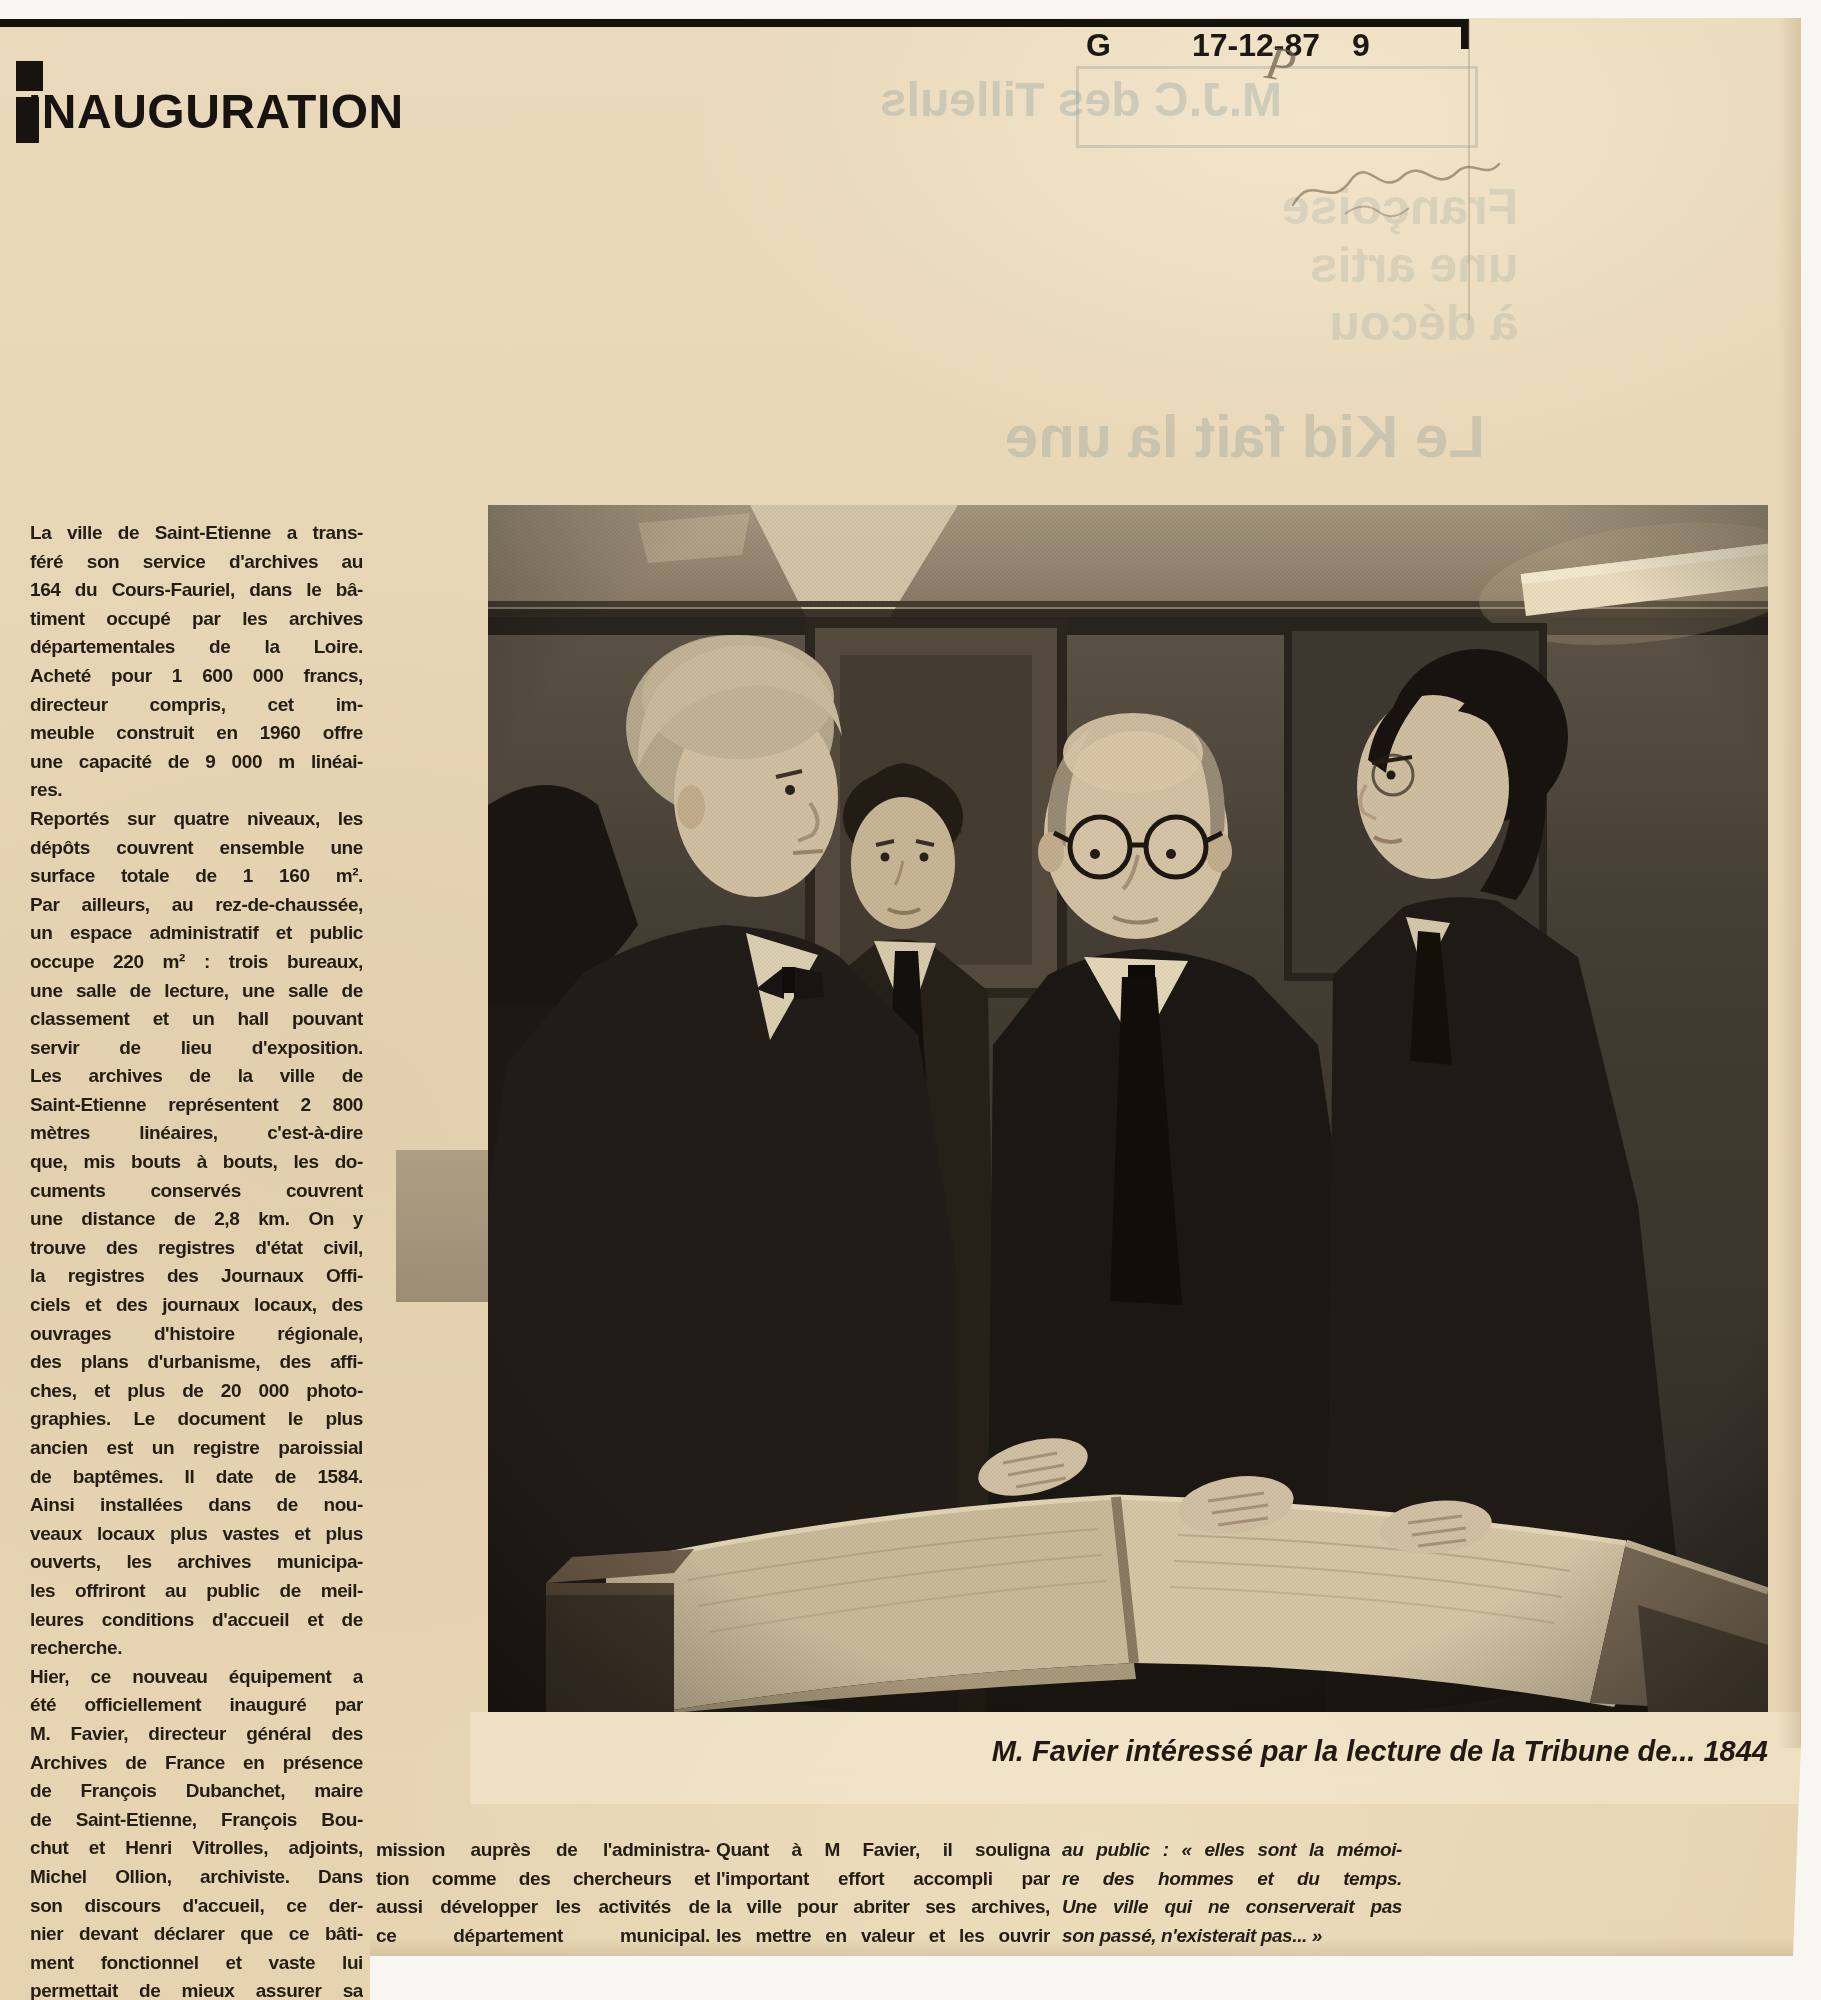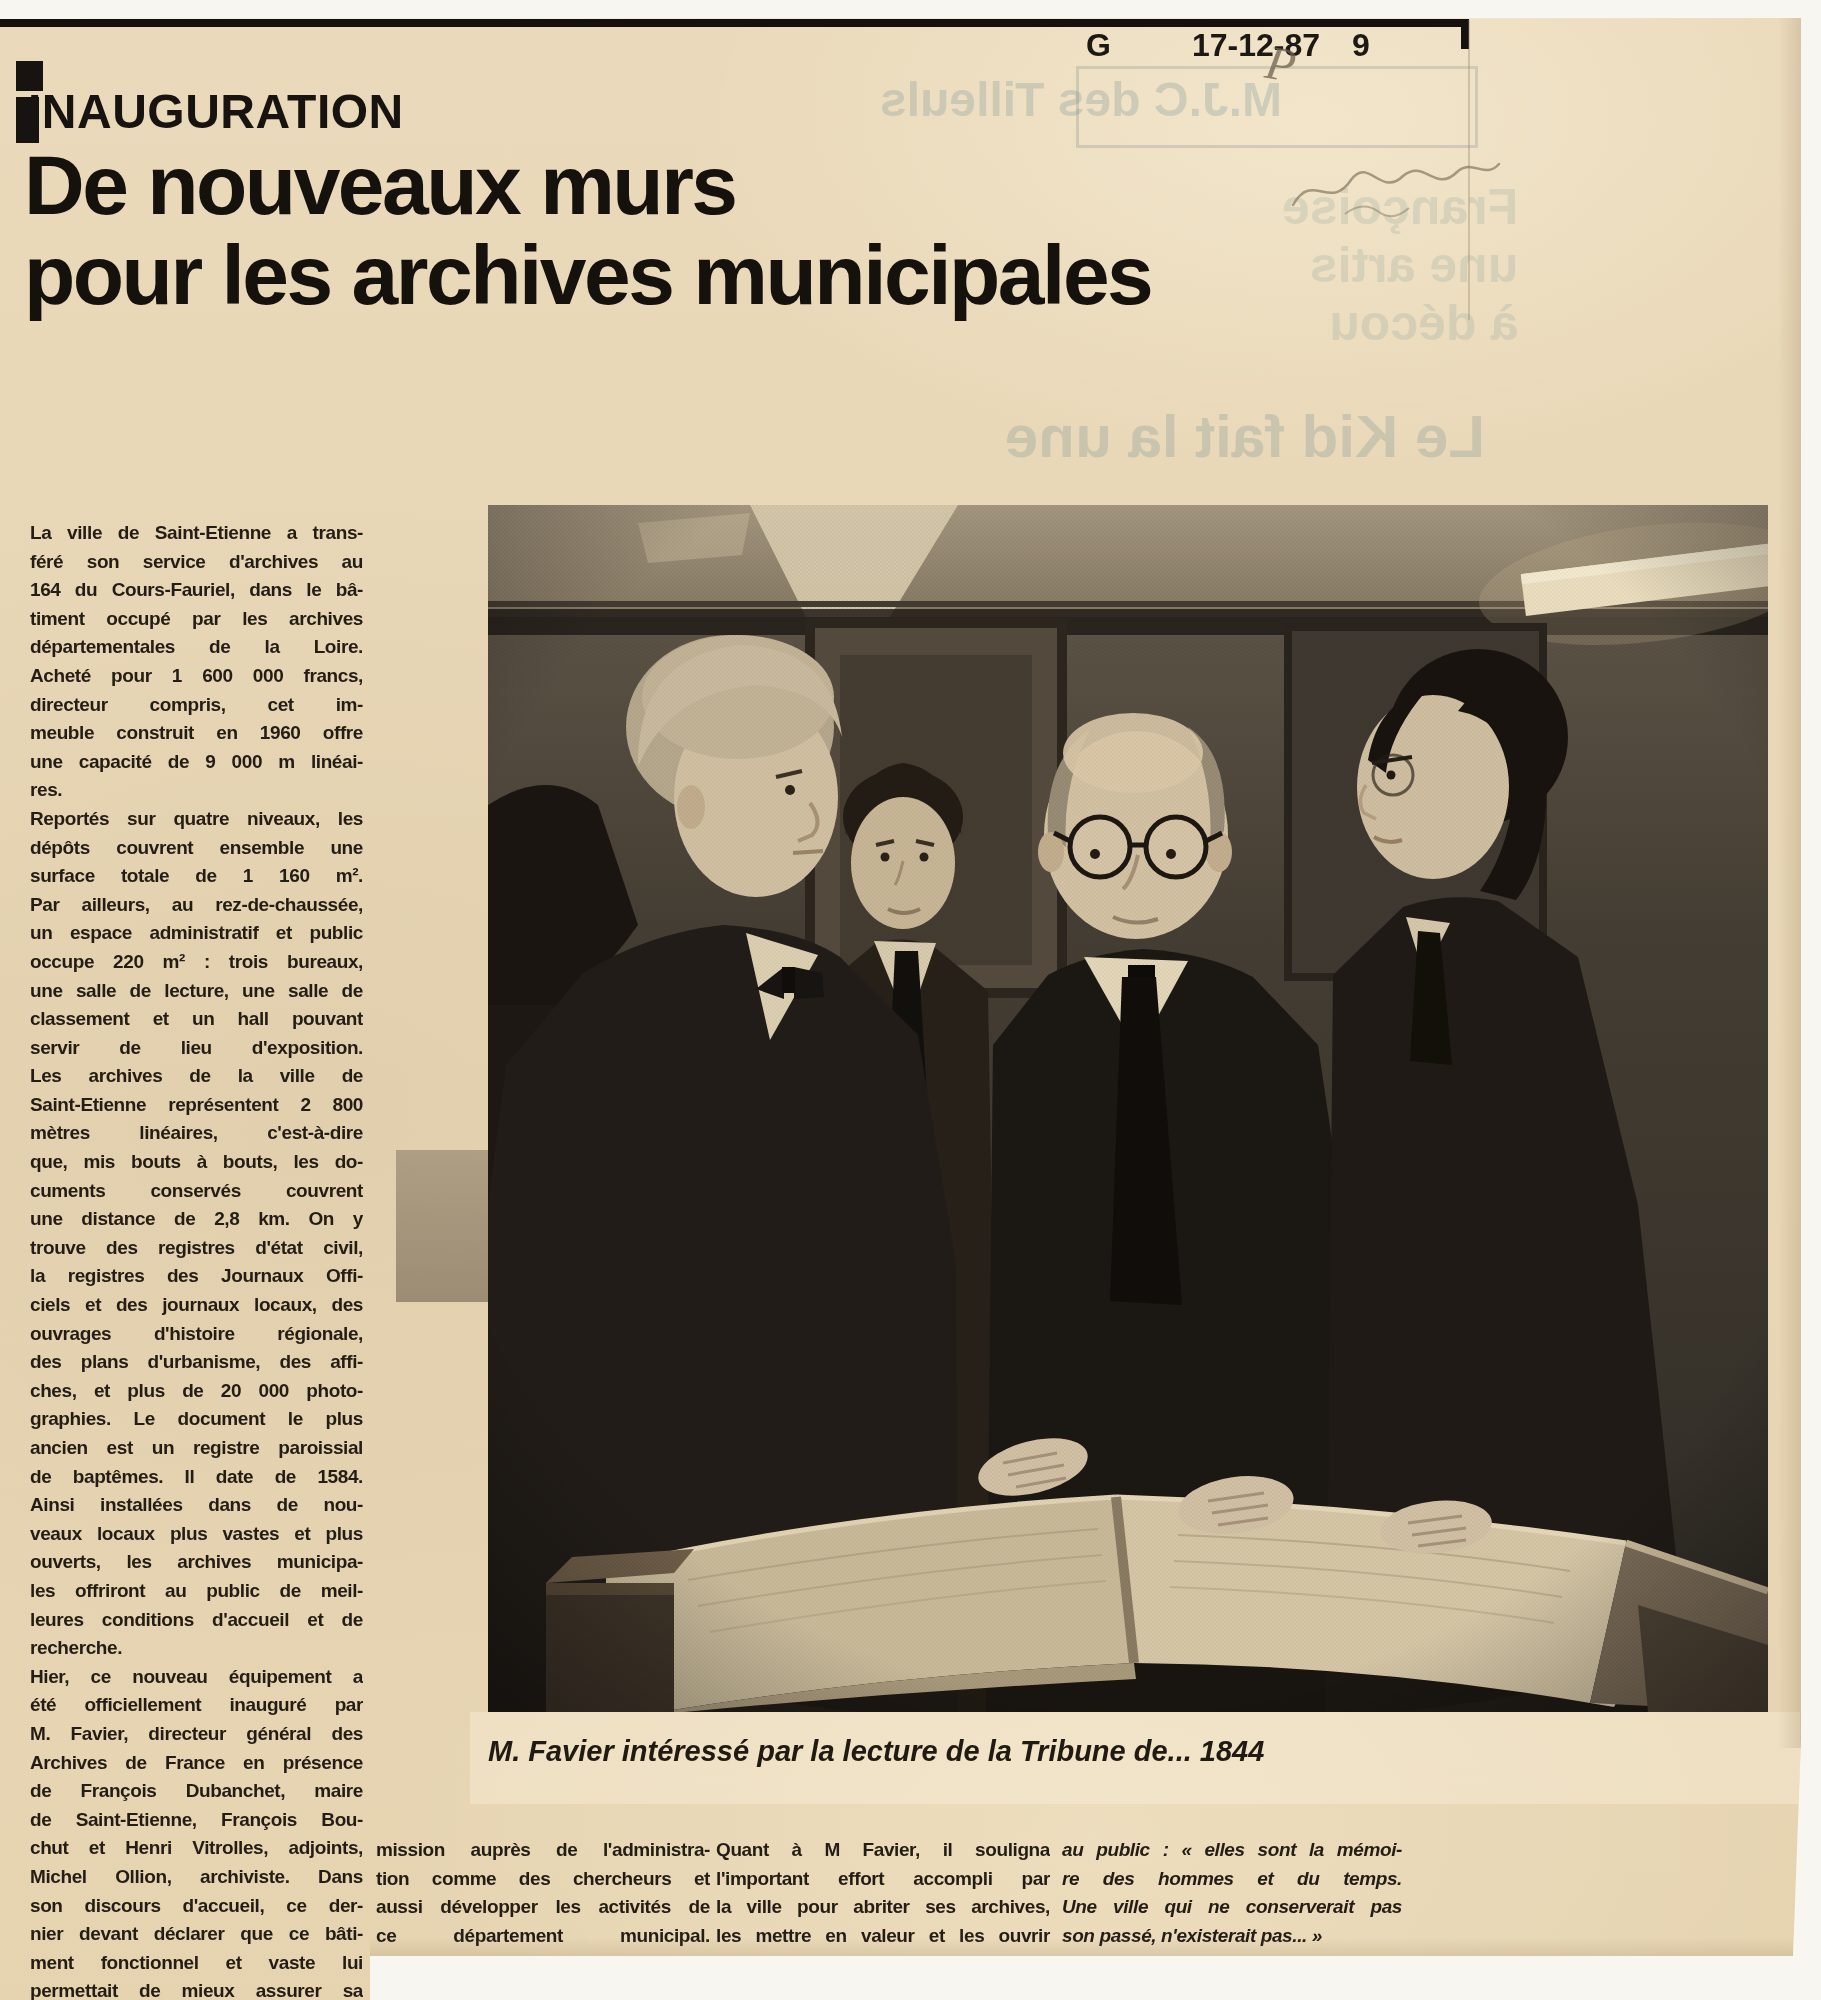--- a/index.html
+++ b/index.html
@@ -43,21 +43,21 @@
   .col2{left:368px;top:1836px;width:334px;margin-left:8px;}
   .col3{left:716px;top:1836px;width:334px;}
   .col4{left:1062px;top:1836px;width:340px;}
   .col4 .ln{font-style:italic;}
   
   .photo{position:absolute;left:488px;top:505px;width:1280px;height:1207px;}
   .photoFrag{position:absolute;left:396px;top:1150px;width:93px;height:152px;opacity:.5;
     background:linear-gradient(#7a6d5a,#55483a);}
   .captionStrip{position:absolute;left:470px;top:1712px;width:1330px;height:92px;
     background:rgba(248,238,214,.45);}
-  .caption{position:absolute;left:488px;top:1732px;width:1280px;text-align:left;
+  .caption{position:absolute;left:488px;top:1732px;width:1280px;text-align:right;
     font:italic 700 29px/38px "Liberation Sans",sans-serif;color:#201a13;}
   
   .ghost{position:absolute;transform:scaleX(-1);font-family:"Liberation Sans",sans-serif;
     font-weight:700;color:#7f9898;pointer-events:none;white-space:nowrap;}
   .gMast{left:880px;top:72px;font-size:48px;opacity:.30;}
   .gBox{position:absolute;left:1076px;top:66px;width:396px;height:76px;
     border:3px solid rgba(125,140,140,.28);}
   .gKid{left:1005px;top:402px;font-size:60px;opacity:.30;}
   .gLines{left:985px;top:556px;font-size:27px;line-height:37px;opacity:.28;}
   .gSig{left:1005px;top:642px;font-size:30px;opacity:.26;}
@@ -94,24 +94,20 @@
     <div class="hsmall hG">G</div>
     <div class="hsmall hDate">17-12-87</div>
     <div class="hsmall hNum">9</div>
     <div class="pencilP">P</div>
     <svg class="scribble" width="225" height="80">
       <path d="M8,55 C28,20 44,62 66,30 C84,6 96,48 118,26 C140,8 150,44 172,22 C188,8 200,30 214,14" fill="none" stroke="rgba(122,110,88,.65)" stroke-width="2.5" stroke-linecap="round"></path>
       <path d="M60,64 q18,-14 34,-2 q14,10 30,-4" fill="none" stroke="rgba(122,110,88,.45)" stroke-width="2"></path>
     </svg>
 
     <div class="kicker">INAUGURATION</div>
-    <div class="headline">
-      <div>De nouveaux murs</div>
-      <div>pour les archives municipales</div>
-    </div>
 
     <div class="col colLeft">
         <div class="ln">La ville de Saint-Etienne a trans-</div>
         <div class="ln">féré son service d'archives au</div>
         <div class="ln">164 du Cours-Fauriel, dans le bâ-</div>
         <div class="ln">timent occupé par les archives</div>
         <div class="ln">départementales de la Loire.</div>
         <div class="ln">Acheté pour 1 600 000 francs,</div>
         <div class="ln">directeur compris, cet im-</div>
         <div class="ln">meuble construit en 1960 offre</div>

